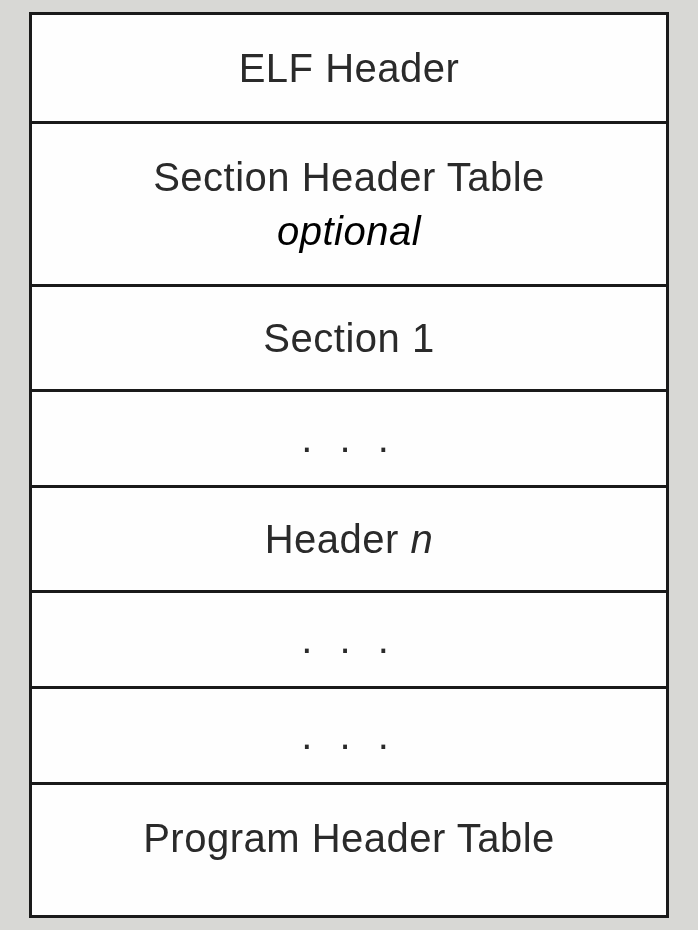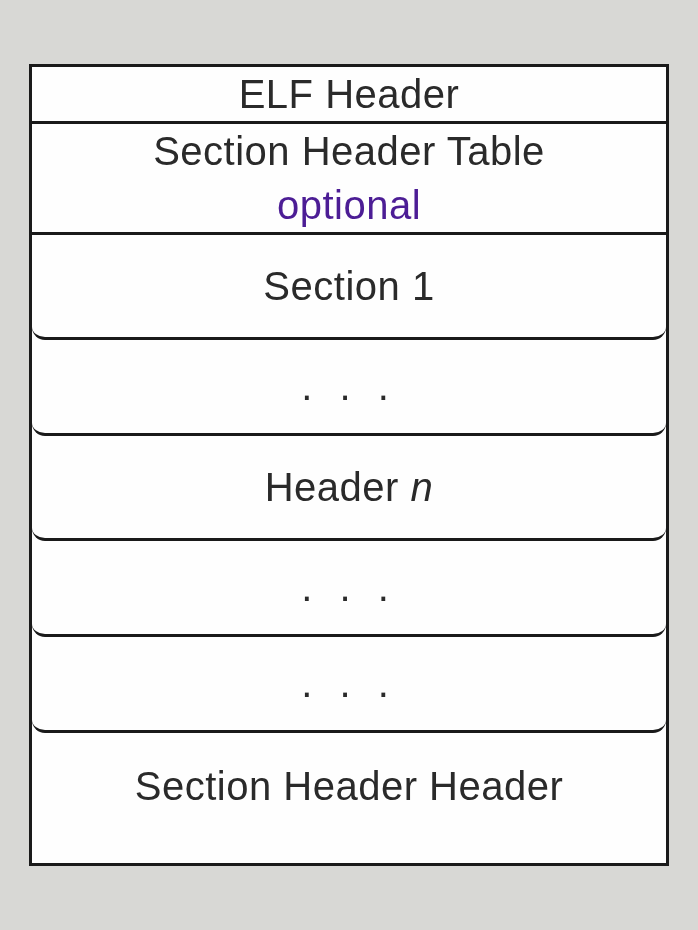--- a/index.html
+++ b/index.html
@@ -22,52 +22,52 @@
       background: #fefefe;
       display: flex;
       flex-direction: column;
     }
     .row {
       border-bottom: 3px solid #1a1a1a;
       display: flex;
       flex-direction: column;
       align-items: center;
       justify-content: center;
-      padding: 0 10px;
+      padding: 26px 10px;
       text-align: center;
     }
     .row:last-child {
       border-bottom: none;
     }
     .row-text {
       font-size: 40px;
       color: #2a2a2a;
       line-height: 1.35;
       letter-spacing: 0.5px;
     }
     .row-subtext {
       font-size: 40px;
-      color: #4c1d95;
+      color: #000000;
+      font-style: italic;
       line-height: 1.35;
       letter-spacing: 0.5px;
     }
     .italic-n {
       font-style: italic;
     }
     .dots {
       font-size: 40px;
       color: #2a2a2a;
       letter-spacing: 8px;
     }
     .tall {
       padding: 26px 10px 50px 10px;
     }
     .short {
       padding: 24px 10px;
-      border-radius: 13px;
     }
   </style>
 </head>
 <body>
 
 <div class="elf-table">
 
   <div class="row">
     <span class="row-text">ELF Header</span>
   </div>
@@ -91,16 +91,16 @@
 
   <div class="row short">
     <span class="dots">. . .</span>
   </div>
 
   <div class="row short">
     <span class="dots">. . .</span>
   </div>
 
   <div class="row tall">
-    <span class="row-text">Section Header Header</span>
+    <span class="row-text">Program Header Table</span>
   </div>
 
 </div>
 
 </body></html>

